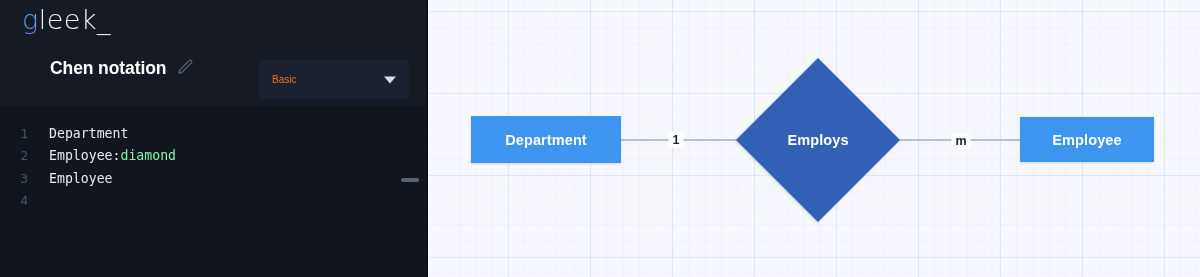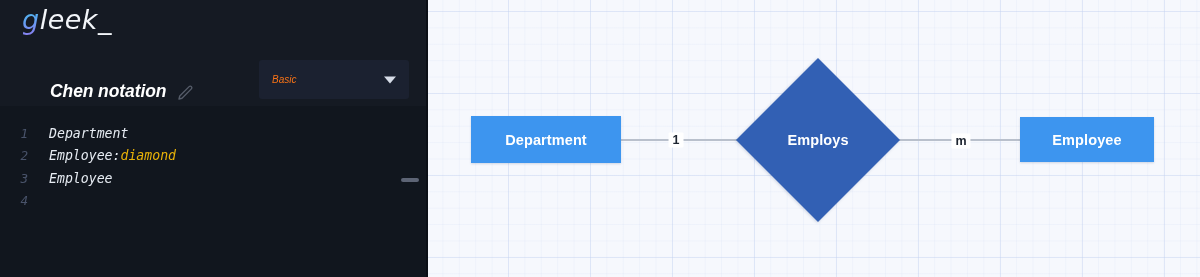--- a/index.html
+++ b/index.html
@@ -16,21 +16,20 @@
     display: flex;
   }
 
   
   .editor-panel {
     position: relative;
     width: 428px; height: 277px;
     background: #151a23;
     flex: 0 0 428px;
     overflow: hidden;
-    font-style: italic;
   }
   .panel-top {
     background: #151a23;
     height: 106px;
     position: relative;
   }
   .brand {
     position: absolute;
     left: 22px; top: 6px;
     font-size: 27px;
@@ -52,21 +51,21 @@
     color: #f2f5f9;
     font-weight: 300;
   }
 
   .title-row {
     position: absolute;
     left: 0; top: 58px;
     width: 100%;
     height: 44px;
     display: flex;
-    align-items: flex-end;
+    align-items: flex-start;
   }
   .doc-title {
     margin-left: 50px;
     font-size: 17.5px;
     font-weight: bold;
     color: #ffffff;
     letter-spacing: -0.1px;
     white-space: nowrap;
   }
   .edit-pencil {
@@ -129,21 +128,21 @@
     text-align: right;
     color: #49536a;
     font-size: 12.6px;
     flex: 0 0 28px;
     user-select: none;
   }
   .code-text {
     margin-left: 21px;
     color: #e6ebf2;
   }
-  .tok-type { color: #eab308; }
+  .tok-type { color: #86efac; }
   .tok-card { color: #f0479a; }
   .tok-dash { color: #f0479a; }
 
   .resize-handle {
     position: absolute;
     right: 9px; top: 178px;
     width: 18px; height: 4px;
     border-radius: 2px;
     background: #5d6475;
     cursor: col-resize;

